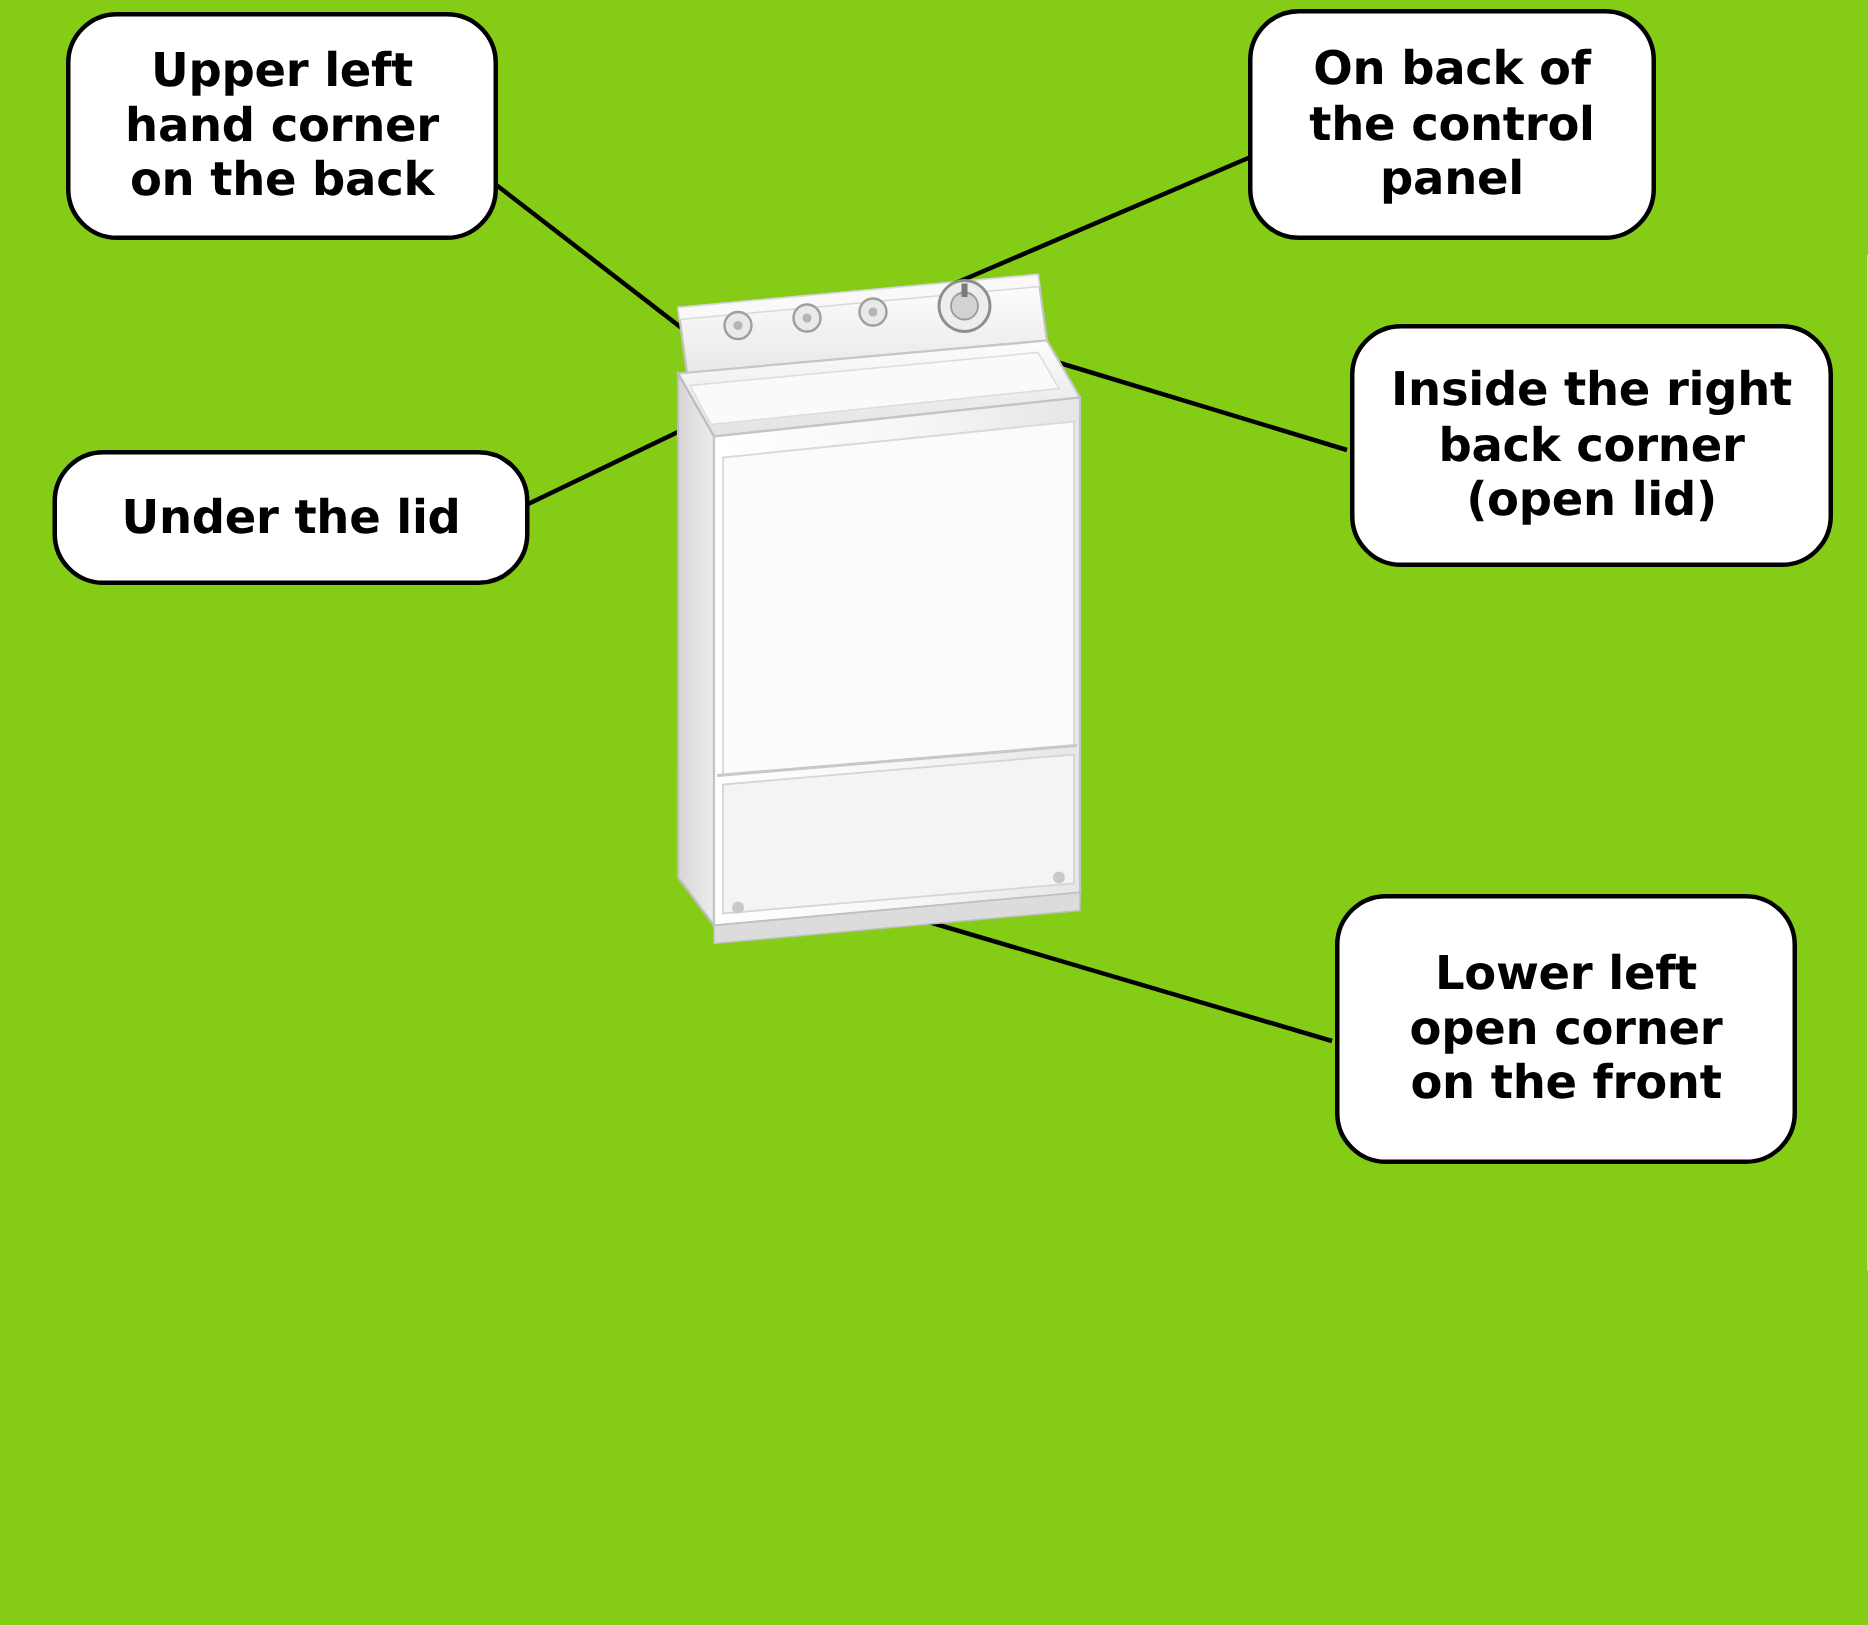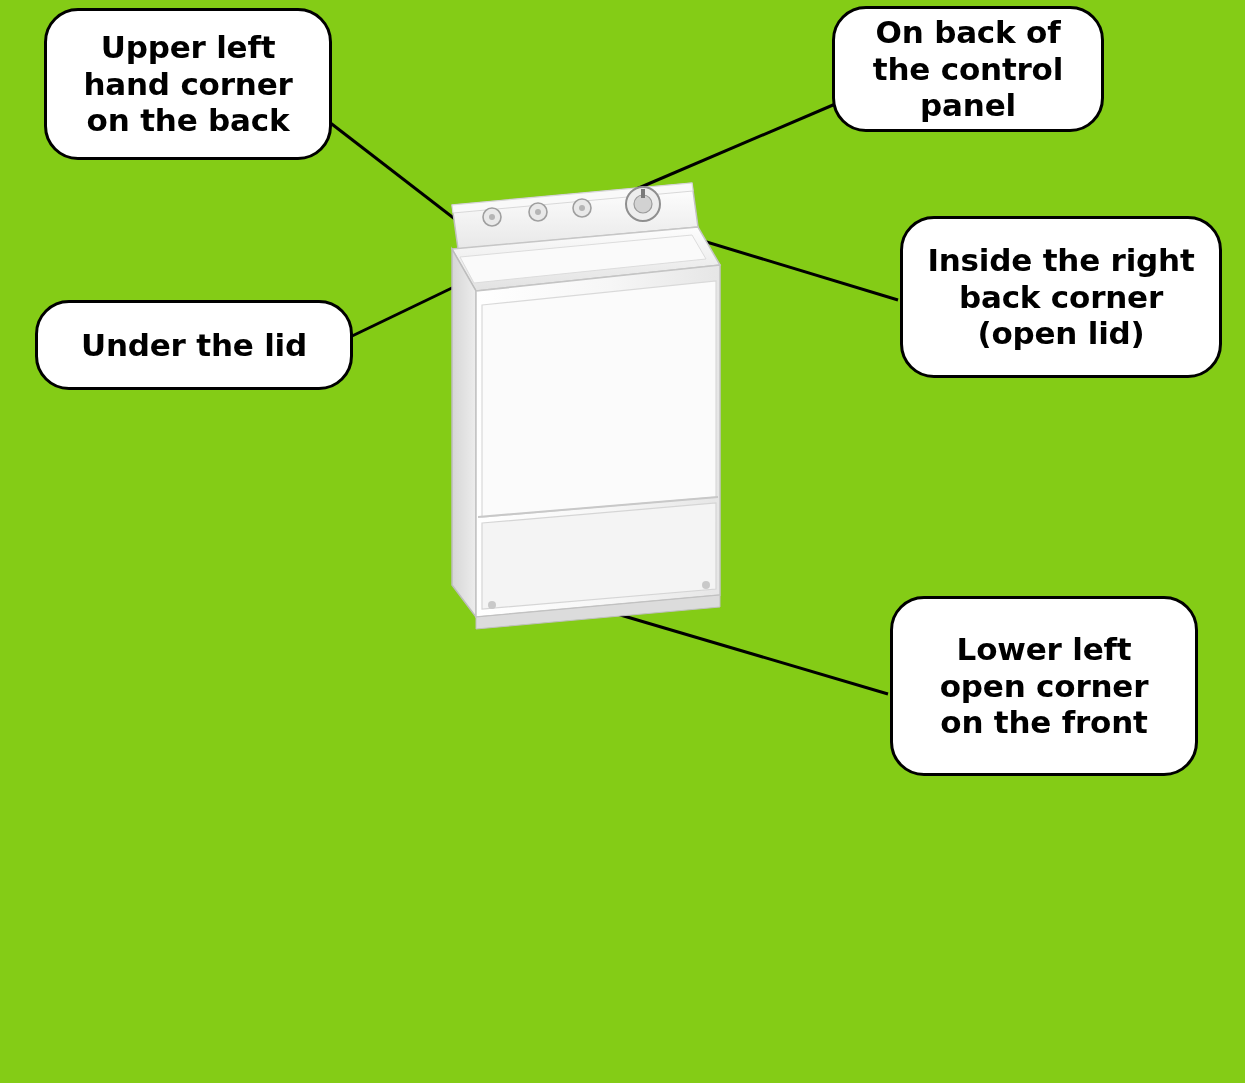--- a/index.html
+++ b/index.html
@@ -33,21 +33,21 @@
     line-height: 1.18;
     letter-spacing: -0.2px;
     z-index: 5;
   }
   .bubble span {
     display: block;
     padding: 0 6px;
     white-space: pre-line;
   }
   #bubble-upper-left      { left: 44px;  top: 8px;    width: 288px; height: 152px; font-size: 31px; }
-  #bubble-control-panel   { left: 832px; top: 6px;    width: 272px; height: 126px; font-size: 31px; }
+  #bubble-control-panel   { left: 832px; top: 6px;    width: 272px; height: 154px; font-size: 31px; }
   #bubble-under-lid       { left: 35px;  top: 300px;  width: 318px; height: 90px;  font-size: 31px; }
   #bubble-right-back      { left: 900px; top: 216px;  width: 322px; height: 162px; font-size: 31px; }
   #bubble-lower-left      { left: 890px; top: 596px;  width: 308px; height: 180px; font-size: 31px; }
   #bubble-front-loading   { left: 12px;  top: 690px;  width: 580px; height: 380px; font-size: 30px; line-height: 1.30; }
 
   
   #leaders {
     position: absolute;
     left: 0; top: 0;
     width: 1245px;

